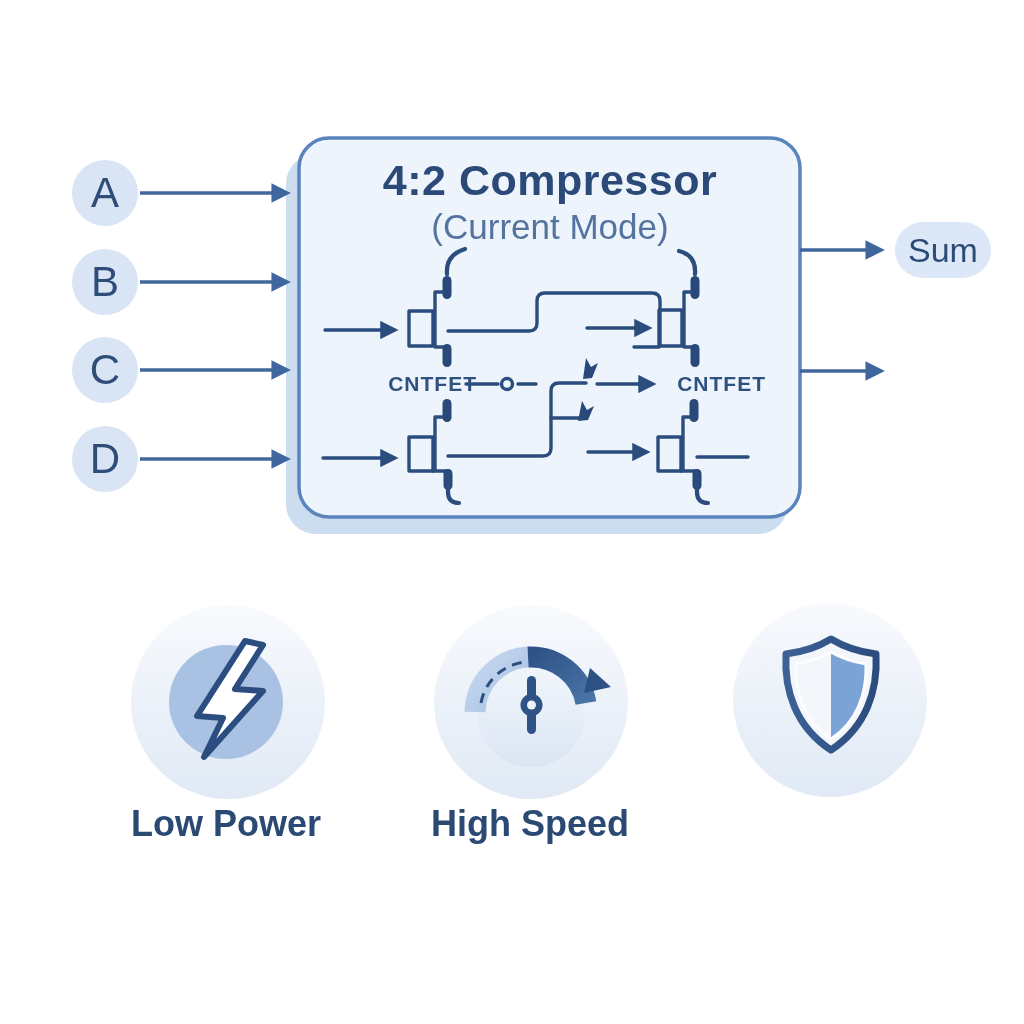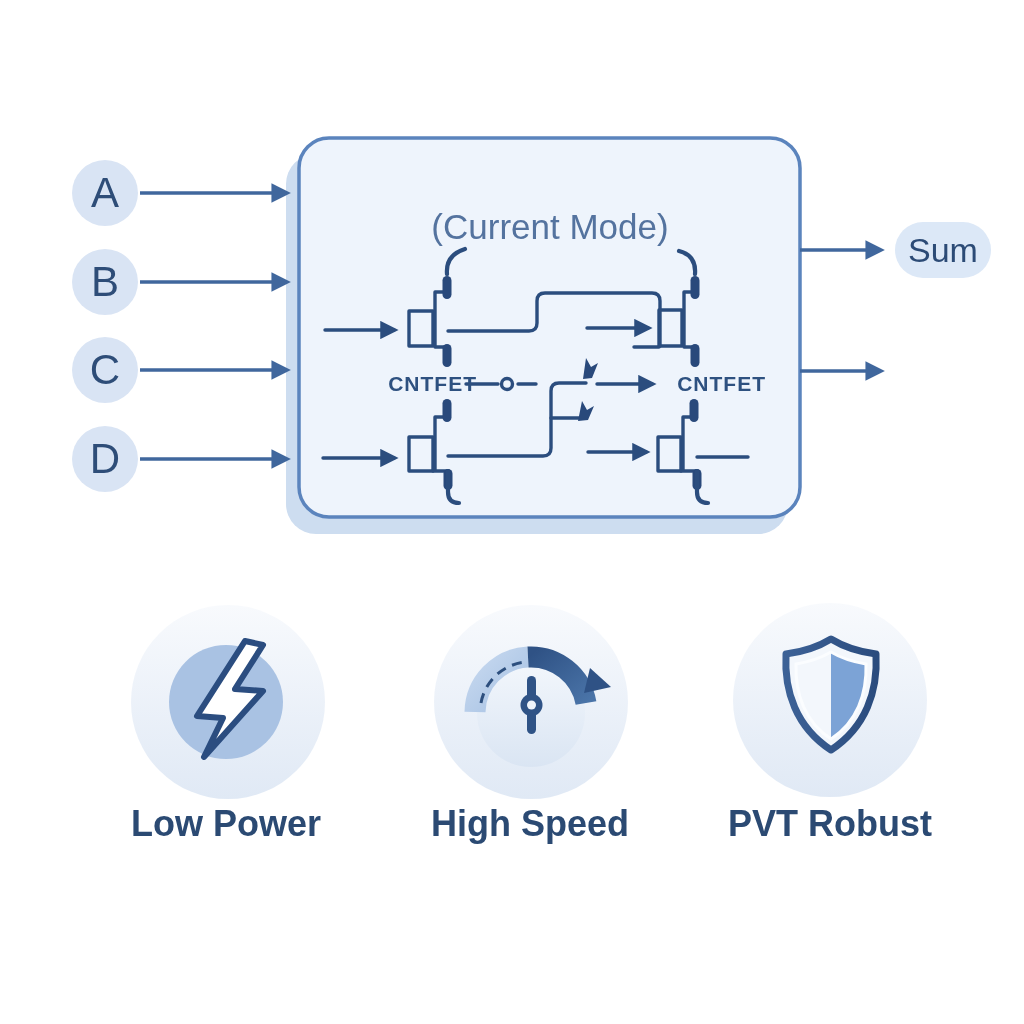--- a/index.html
+++ b/index.html
@@ -160,20 +160,21 @@
   <g>
     <circle cx="830" cy="700" r="97" fill="url(#bgcirc)"></circle>
     <g>
       <path d="M831 639 C844 647 860 652 876 654 C878 691 866 727 831 750 C796 727 784 691 786 654 C802 652 818 647 831 639 Z" fill="#f3f7fc" stroke="url(#shieldedge)" stroke-width="7" stroke-linejoin="round"></path>
       <path clip-path="url(#clip-right-half)" d="M831 652 C841 658 854 662 866 664 C867 694 857 722 831 739 C805 722 795 694 796 664 C808 662 821 658 831 652 Z" fill="#7ca3d6"></path>
       <path d="M831 652 C841 658 854 662 866 664 C867 694 857 722 831 739 C805 722 795 694 796 664 C808 662 821 658 831 652 Z" fill="none" stroke="#fbfdff" stroke-width="3"></path>
     </g>
   </g>
 </svg>
 
+  <div class="abs title">4:2 Compressor</div>
   <div class="abs subtitle">(Current Mode)</div>
 
   <div class="abs node node-a">
     <span>A</span>
   </div>
   <div class="abs node node-b">
     <span>B</span>
   </div>
   <div class="abs node node-c">
     <span>C</span>
@@ -184,15 +185,14 @@
 
   <div class="abs fetlabel fet-left">CNTFET</div>
   <div class="abs fetlabel fet-right">CNTFET</div>
 
   <div class="abs pill pill-sum">
     <span>Sum</span>
   </div>
 
   <div class="abs feature feat-1">Low Power</div>
   <div class="abs feature feat-2">High Speed</div>
-  <div class="abs feature feat-3">PVT Robust</div>
 
 </div>
 
 </body></html>

